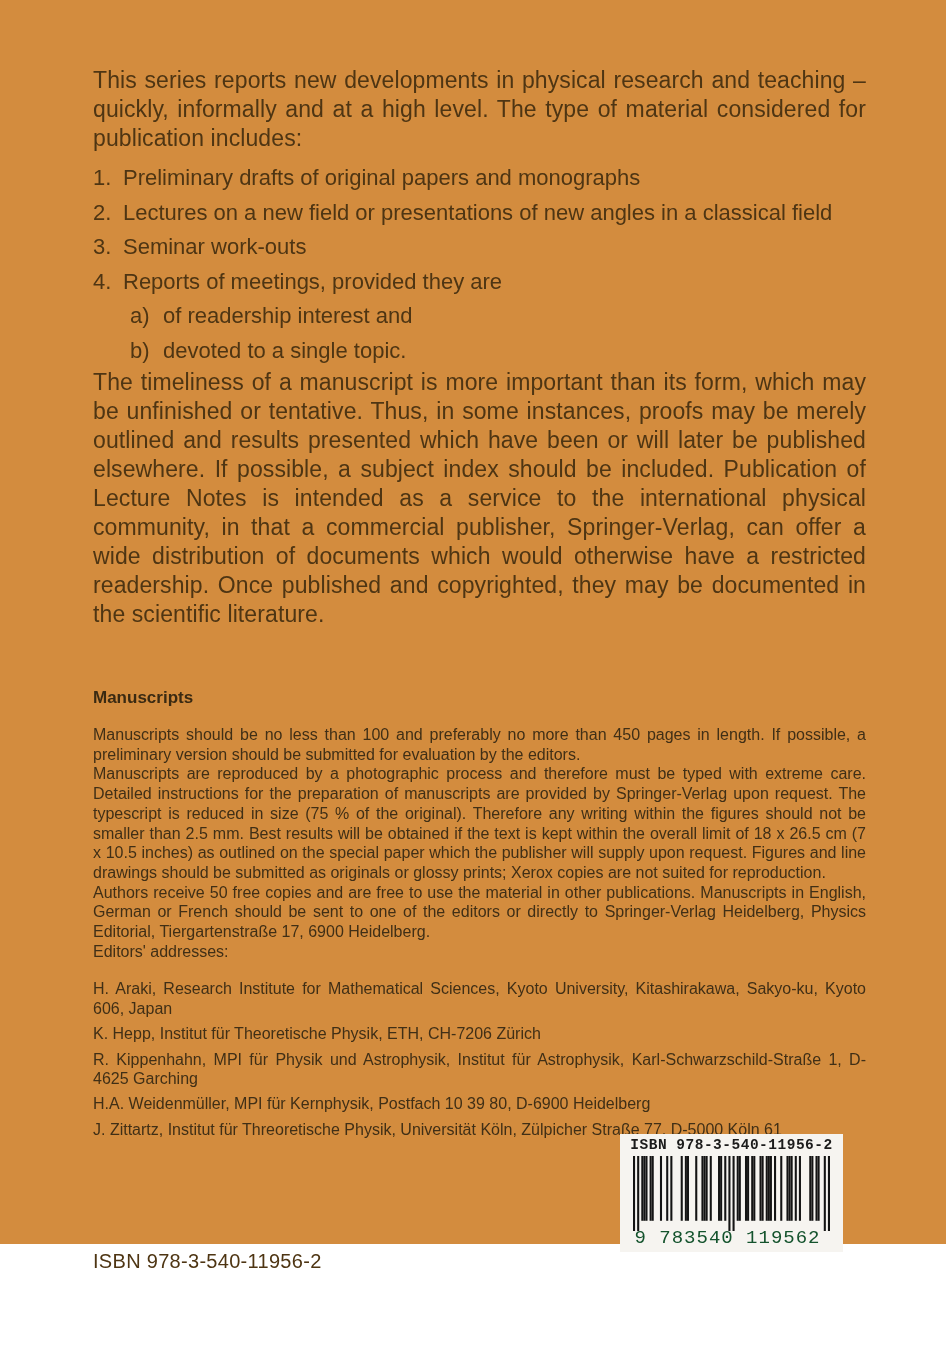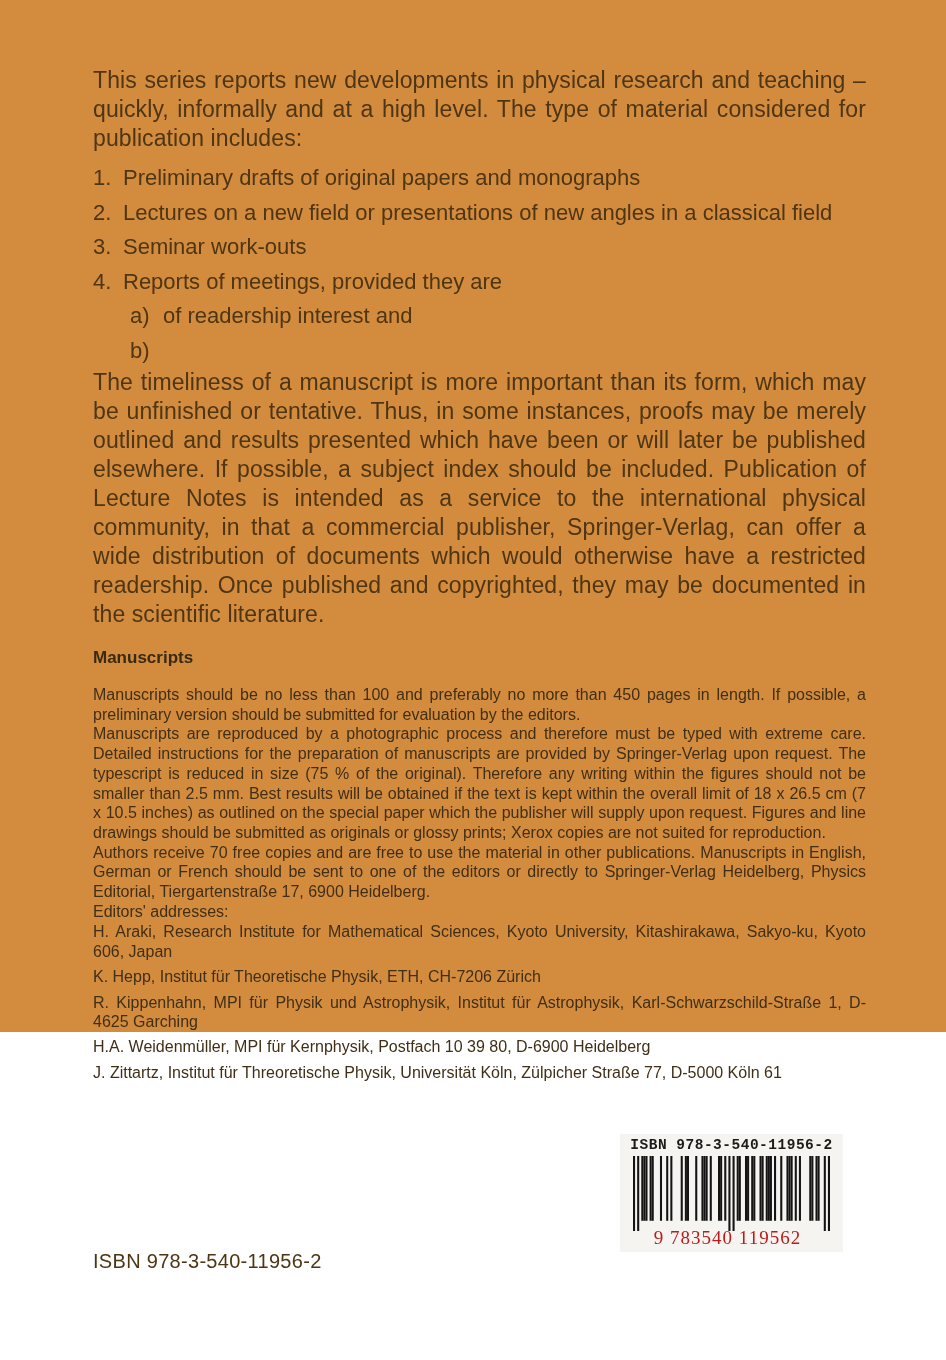--- a/index.html
+++ b/index.html
@@ -3,21 +3,21 @@
 <meta charset="utf-8">
 <style>
   html, body { margin: 0; padding: 0; }
   body {
     width: 946px; height: 1360px;
     font-family: "Liberation Sans", sans-serif;
     overflow: hidden;
   }
   .cover {
     position: relative;
-    width: 946px; height: 1032px;
+    width: 946px; height: 1244px;
     background: #d38c3e;
   }
   .col {
     position: absolute;
     left: 93px;
     width: 773px;
   }
 
   
   .lead {
@@ -36,35 +36,35 @@
     font-size: 22px;
     line-height: 34.5px;
     color: #4e3513;
     white-space: nowrap;
   }
   .series-list .li .marker { width: 30px; flex: 0 0 auto; }
   .series-list .li.sub { margin-left: 37px; }
   .series-list .li.sub .marker { width: 33px; }
 
   
-  .manuscripts { top: 648px; color: #402f16; }
+  .manuscripts { top: 688px; color: #402f16; }
   .manuscripts h2 {
     font-size: 17px;
     font-weight: bold;
     color: #3a2a12;
     margin: 0 0 17px 0;
   }
   .manuscripts p {
     margin: 0;
     font-size: 16px;
     line-height: 19.7px;
     text-align: justify;
   }
   .manuscripts p.editor { margin-bottom: 5.5px; }
-  .manuscripts .editors-label { margin-bottom: 1px; }
+  .manuscripts .editors-label { margin-bottom: 18px; }
 
   
   .barcode-box {
     position: absolute;
     left: 620px; top: 1134px;
     width: 223px; height: 118px;
     background: #f6f4f0;
   }
   .barcode-label {
     position: absolute;
@@ -81,24 +81,24 @@
     position: absolute;
     top: 22px; left: 13px;
     width: 197px; height: 75px;
     display: block;
     fill: #141414;
   }
   .barcode-digits {
     position: absolute;
     top: 93px; left: 0; right: 8px;
     text-align: center;
-    font-family: Liberation Serif, serif;
+    font-family: Liberation Mono, monospace;
     font-size: 19px;
     letter-spacing: 1px;
-    color: #b91c1c;
+    color: #14532d;
     white-space: nowrap;
   }
 
   
   .footer-isbn {
     position: absolute;
     left: 93px; top: 1250px;
     font-size: 20px;
     color: #4e3513;
     letter-spacing: 0.3px;
@@ -127,30 +127,31 @@
     <div class="li">
       <span class="marker">4.</span>
       <span>Reports of meetings, provided they are</span>
     </div>
     <div class="li sub">
       <span class="marker">a)</span>
       <span>of readership interest and</span>
     </div>
     <div class="li sub">
       <span class="marker">b)</span>
+      <span>devoted to a single topic.</span>
     </div>
   </div>
 
   <div class="col lead mid-par">The timeliness of a manuscript is more important than its form, which may be unfinished or tentative. Thus, in some instances, proofs may be merely outlined and results presented which have been or will later be published elsewhere. If possible, a subject index should be included. Publication of Lecture Notes is intended as a service to the international physical community, in that a commercial publisher, Springer-Verlag, can offer a wide distribution of documents which would otherwise have a restricted readership. Once published and copyrighted, they may be documented in the scientific literature.</div>
 
   <div class="col manuscripts">
     <h2>Manuscripts</h2>
     <p>Manuscripts should be no less than 100 and preferably no more than 450 pages in length. If possible, a preliminary version should be submitted for evaluation by the editors.</p>
     <p>Manuscripts are reproduced by a photographic process and therefore must be typed with extreme care. Detailed instructions for the preparation of manuscripts are provided by Springer-Verlag upon request. The typescript is reduced in size (75 % of the original). Therefore any writing within the figures should not be smaller than 2.5 mm. Best results will be obtained if the text is kept within the overall limit of 18 x 26.5 cm (7 x 10.5 inches) as outlined on the special paper which the publisher will supply upon request. Figures and line drawings should be submitted as originals or glossy prints; Xerox copies are not suited for reproduction.</p>
-    <p>Authors receive 70 free copies and are free to use the material in other publications. Manuscripts in English, German or French should be sent to one of the editors or directly to Springer-Verlag Heidelberg, Physics Editorial, Tiergartenstraße 17, 6900 Heidelberg.</p>
+    <p>Authors receive 50 free copies and are free to use the material in other publications. Manuscripts in English, German or French should be sent to one of the editors or directly to Springer-Verlag Heidelberg, Physics Editorial, Tiergartenstraße 17, 6900 Heidelberg.</p>
     <p class="editors-label">Editors' addresses:</p>
     <p class="editor">H. Araki, Research Institute for Mathematical Sciences, Kyoto University, Kitashirakawa, Sakyo-ku, Kyoto 606, Japan</p>
     <p class="editor">K. Hepp, Institut für Theoretische Physik, ETH, CH-7206 Zürich</p>
     <p class="editor">R. Kippenhahn, MPI für Physik und Astrophysik, Institut für Astrophysik, Karl-Schwarzschild-Straße 1, D-4625 Garching</p>
     <p class="editor">H.A. Weidenmüller, MPI für Kernphysik, Postfach 10 39 80, D-6900 Heidelberg</p>
     <p class="editor">J. Zittartz, Institut für Threoretische Physik, Universität Köln, Zülpicher Straße 77, D-5000 Köln 61</p>
   </div>
 
   <div class="barcode-box">
     <div class="barcode-label">ISBN 978-3-540-11956-2</div>

